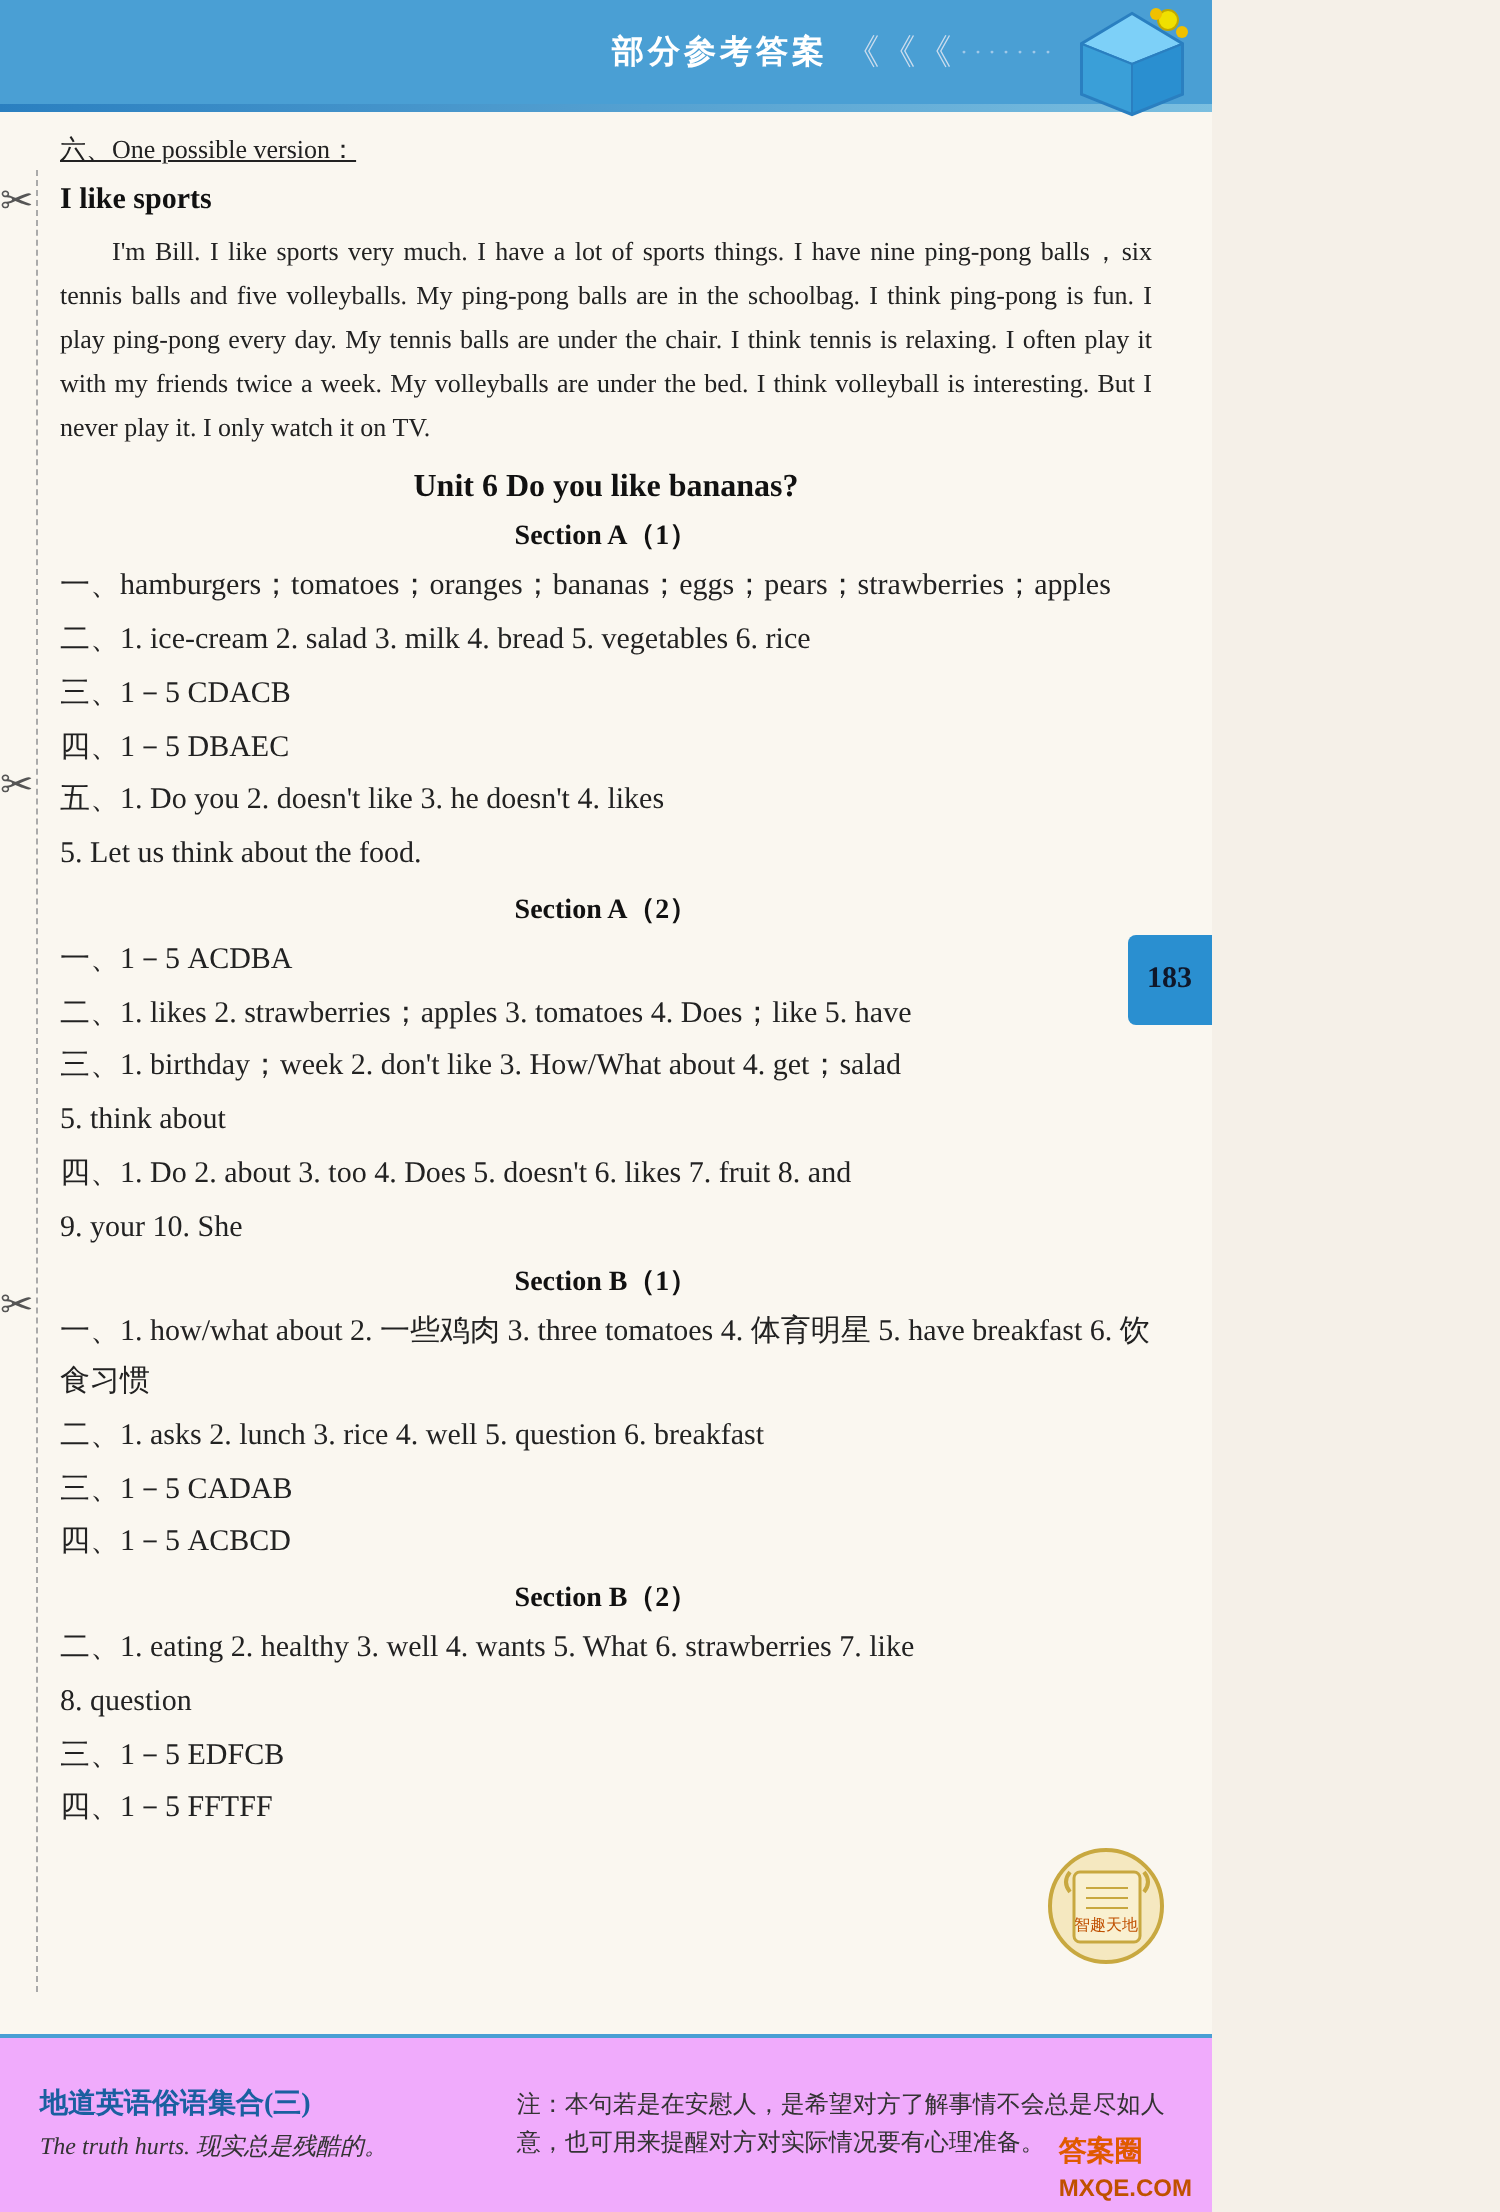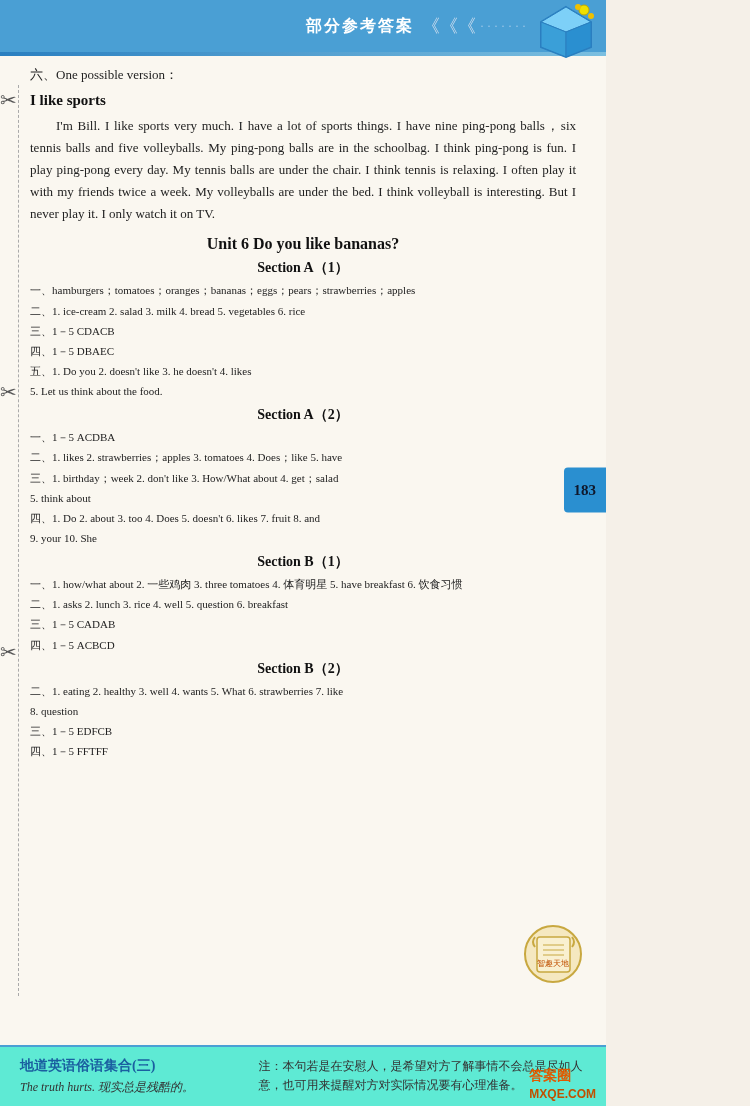--- a/index.html
+++ b/index.html
@@ -94,20 +94,21 @@
     
     .main-content {
       padding: 10px 30px 10px 30px;
       position: relative;
     }
 
     .section-intro {
       font-size: 13px;
       margin-bottom: 8px;
       color: #222;
+      text-decoration: underline;
     }
 
     .essay-title {
       font-weight: bold;
       font-size: 15px;
       margin: 8px 0 6px 0;
       color: #111;
     }
 
     .essay-body {
@@ -129,21 +130,21 @@
 
     .section-title {
       text-align: center;
       font-weight: bold;
       font-size: 14px;
       margin: 6px 0 4px 0;
       color: #111;
     }
 
     .answer-line {
-      font-size: 11px;
+      font-size: 15px;
       line-height: 1.65;
       color: #222;
       margin-bottom: 2px;
     }
 
     
     .page-badge {
       position: absolute;
       right: 0;
       top: 50%;
@@ -161,23 +162,23 @@
       right: 0;
       top: 490px;
     }
 
     
     .bottom-box {
       position: absolute;
       bottom: 0;
       left: 0;
       right: 0;
-      background: #5eead4;
+      background: #f0abfc;
       border-top: 2px solid #4a9fd4;
-      padding: 10px 20px;
+      padding: 24px 20px;
       display: flex;
       gap: 20px;
       align-items: flex-start;
     }
 
     .bottom-left {
       flex: 1;
     }
 
     .bottom-left-title {

